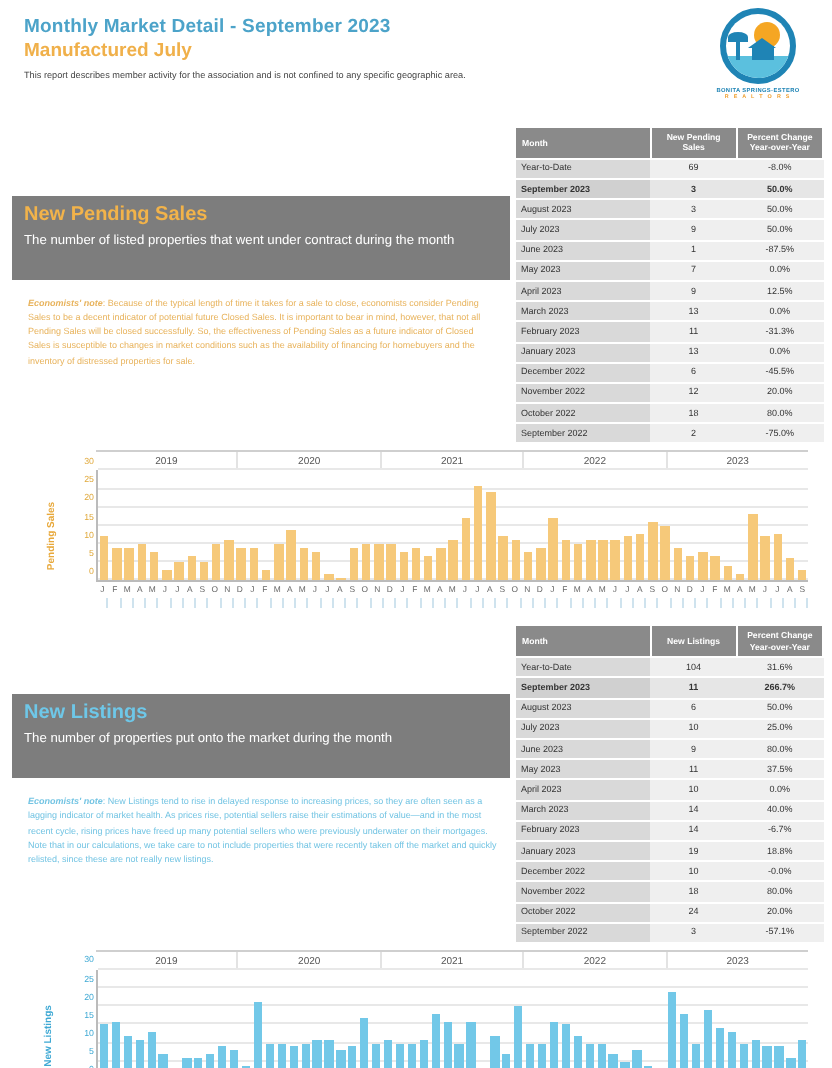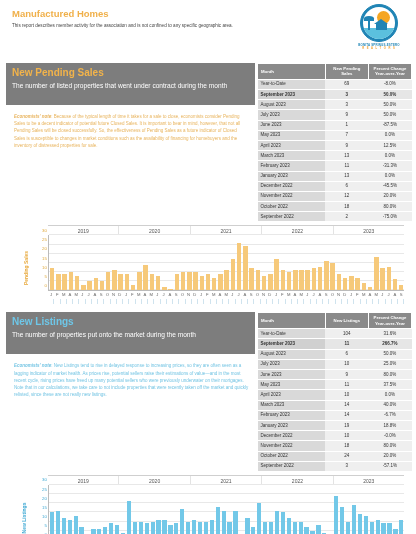--- a/index.html
+++ b/index.html
@@ -31,21 +31,21 @@
   .logo-water { position:absolute; left:0; right:0; bottom:0; height:11px; background:#5bc0de; }
   .logo-house { position:absolute; left:13px; bottom:9px; width:11px; height:7px; background:#1f84b5; }
   .logo-house:before { content:""; position:absolute; left:-2px; top:-4px; border-left:7.5px solid transparent; border-right:7.5px solid transparent; border-bottom:5px solid #1f84b5; }
   .logo-palm { position:absolute; left:5px; bottom:9px; width:1.5px; height:12px; background:#1f84b5; }
   .logo-palm:before { content:""; position:absolute; left:-4px; top:-2px; width:10px; height:5px; border-radius:50% 50% 0 0; background:#1f84b5; }
   .logo-t1 { font-size:2.9px; color:#1f84b5; font-weight:bold; letter-spacing:.2px; margin-top:1px; }
   .logo-t2 { font-size:2.7px; color:#f0a030; font-weight:bold; letter-spacing:.9px; }
 
   
   .section { position:relative; margin-top:1px; }
-  .sec-body { display:flex; align-items:flex-start; }
+  .sec-body { display:flex; align-items:center; }
   .left-col { width:249px; flex:0 0 249px; }
   .right-col { width:155px; flex:0 0 155px; margin-left:2px; }
 
   .banner { background:#7d7d7d; padding:4px 6px 6px 6px; min-height:42px; }
   .banner-title { font-size:10px; font-weight:bold; line-height:12px; margin-bottom:2px; }
   .banner-title.pending { color:#f2b34a; }
   .banner-title.listings { color:#6ec7e8; }
   .banner-desc { color:#ffffff; font-size:6.6px; line-height:10px; }
 
   .note { padding:8px 6px 4px 8px; font-size:4.5px; line-height:7.2px; }
@@ -102,21 +102,22 @@
 
   .tickstrip { display:flex; margin-left:40px; margin-right:6px; height:5px; }
   .tickcell { flex:1; border-right:.4px solid #cfe3ee; }
 </style>
 </head>
 <body>
 
 <div class="page">
 
   <div class="header">
-    <div class="hdr-line2">Manufactured Homes</div>
+    <div class="hdr-line1">Monthly Market Detail - September 2023</div>
+    <div class="hdr-line2">Manufactured July</div>
     <div class="hdr-sub">This report describes member activity for the association and is not confined to any specific geographic area.</div>
 
     <div class="logo">
       <div class="logo-circle">
         <div class="logo-inner">
           <div class="logo-sun"></div>
           <div class="logo-water"></div>
           <div class="logo-house"></div>
           <div class="logo-palm"></div>
         </div>

